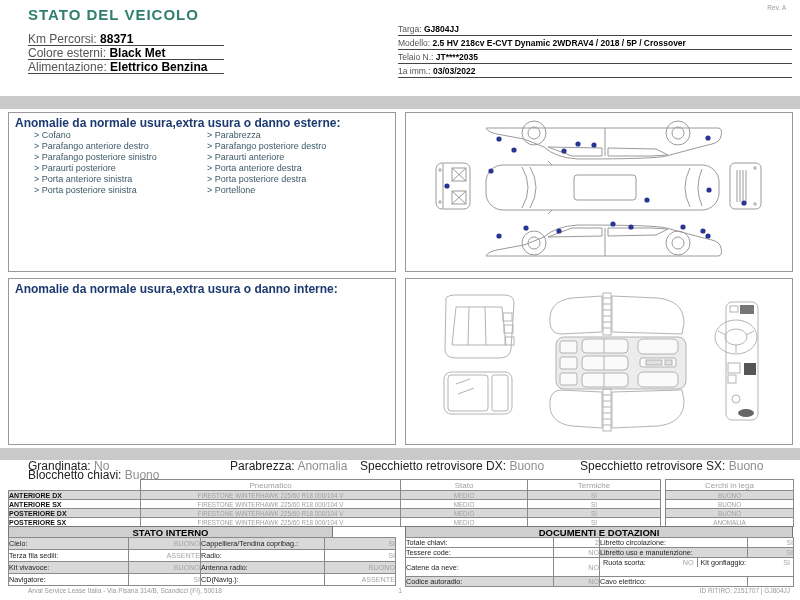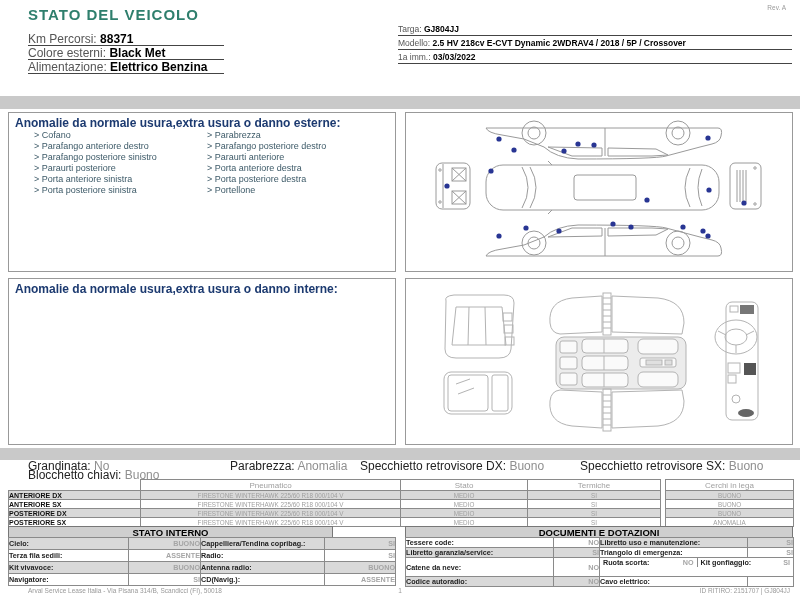--- a/index.html
+++ b/index.html
@@ -44,21 +44,21 @@
   .th{height:10px;font-size:8px;color:#a0a0a0;text-align:center;}
   .tl{height:8px;font-size:7px;font-weight:bold;color:#111;padding-left:3px;}
   .tv{height:8px;font-size:6.3px;color:#a0a0a0;text-align:center;}
   tr.stripe td{background:var(--c-stripe,#d9d9d9);}
   
   .btbl{position:absolute;box-sizing:border-box;}
   .btblC{left:8px;top:526px;width:325px;}
   .btblD{left:405px;top:526px;width:388px;}
   .bhdr{height:12px;line-height:12px;text-align:center;font-size:9.5px;font-weight:bold;color:#000;
         background:#cfcfcf;border:1px solid #777;box-sizing:border-box;}
-  .btbl table{width:100%;margin-top:-1px;font-weight:bold;}
+  .btbl table{width:100%;margin-top:-1px;}
   .btbl td{border:1px solid #8a8a8a;overflow:hidden;white-space:nowrap;padding:0;}
   .btblC td{height:11px;} .btblD td{height:9px;}
   .dl{font-size:7.2px;color:#222;padding-left:3px;}
   .dv{font-size:7.2px;color:#a5a5a5;text-align:right;padding-right:3px;}
   .btblC tr:nth-child(odd) td{background:var(--c-stripe,#d9d9d9);}
   td.sh{background:var(--c-stripe,#d9d9d9);}
   td.split{padding:0;}
   .mini{display:inline-flex;justify-content:space-between;box-sizing:border-box;width:50%;
         padding:0 3px;vertical-align:top;}
   .mini2{border-left:1px solid #8a8a8a;}
@@ -94,20 +94,24 @@
   </div>
 
   <div class="hdr-right">
     <div class="hrow-r">
       <span>Targa:</span>
       <b>GJ804JJ</b>
     </div>
     <div class="hrow-r">
       <span>Modello:</span>
       <b>2.5 HV 218cv E-CVT Dynamic 2WDRAV4 / 2018 / 5P / Crossover</b>
+    </div>
+    <div class="hrow-r">
+      <span>Telaio N.:</span>
+      <b>JT****2035</b>
     </div>
     <div class="hrow-r">
       <span>1a imm.:</span>
       <b>03/03/2022</b>
     </div>
   </div>
 
   <div class="bar bar1"></div>
   <div class="bar bar2"></div>
 
@@ -408,31 +412,31 @@
   <div class="btbl btblD">
     <div class="bhdr">DOCUMENTI E DOTAZIONI</div>
     <table>
       <colgroup>
           <col style="width:148px;">
           <col style="width:46px;">
           <col style="width:148px;">
           <col style="width:46px;">
         </colgroup>
       <tbody>
+          <tr>
+        <td class="dl">Totale chiavi:</td>
+        <td class="dv">2</td>
+        <td class="dl">Libretto circolazione:</td>
+        <td class="dv">SI</td>
+      </tr>
       <tr>
         <td class="dl">Tessere code:</td>
         <td class="dv">NO</td>
         <td class="dl sh">Libretto uso e manutenzione:</td>
         <td class="dv sh">SI</td>
-      </tr>
-      <tr>
-        <td class="dl sh">Libretto garanzia/service:</td>
-        <td class="dv sh">SI</td>
-        <td class="dl">Triangolo di emergenza:</td>
-        <td class="dv">SI</td>
       </tr>
       <tr>
         <td class="dl">Catene da neve:</td>
         <td class="dv">NO</td>
         <td class="split" colspan="2">
           <span class="mini">
             <span class="dl">Ruota scorta:</span>
             <span class="dv">NO</span>
           </span><span class="mini mini2">
             <span class="dl">Kit gonfiaggio:</span>

